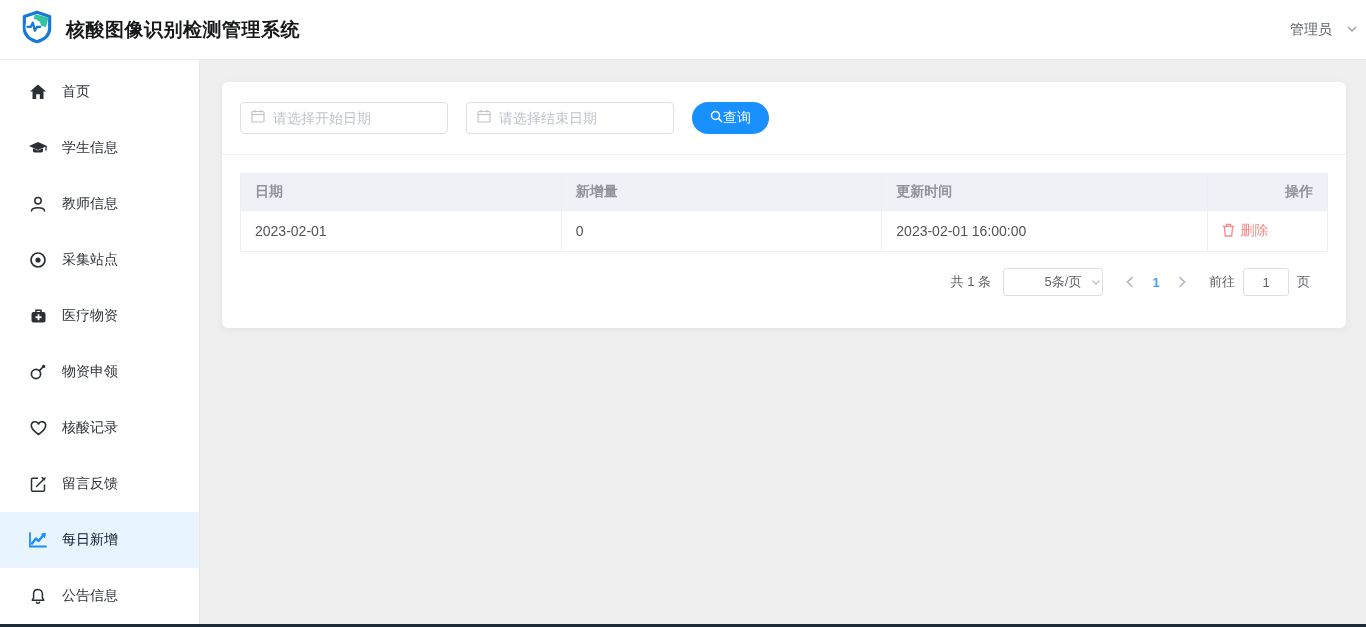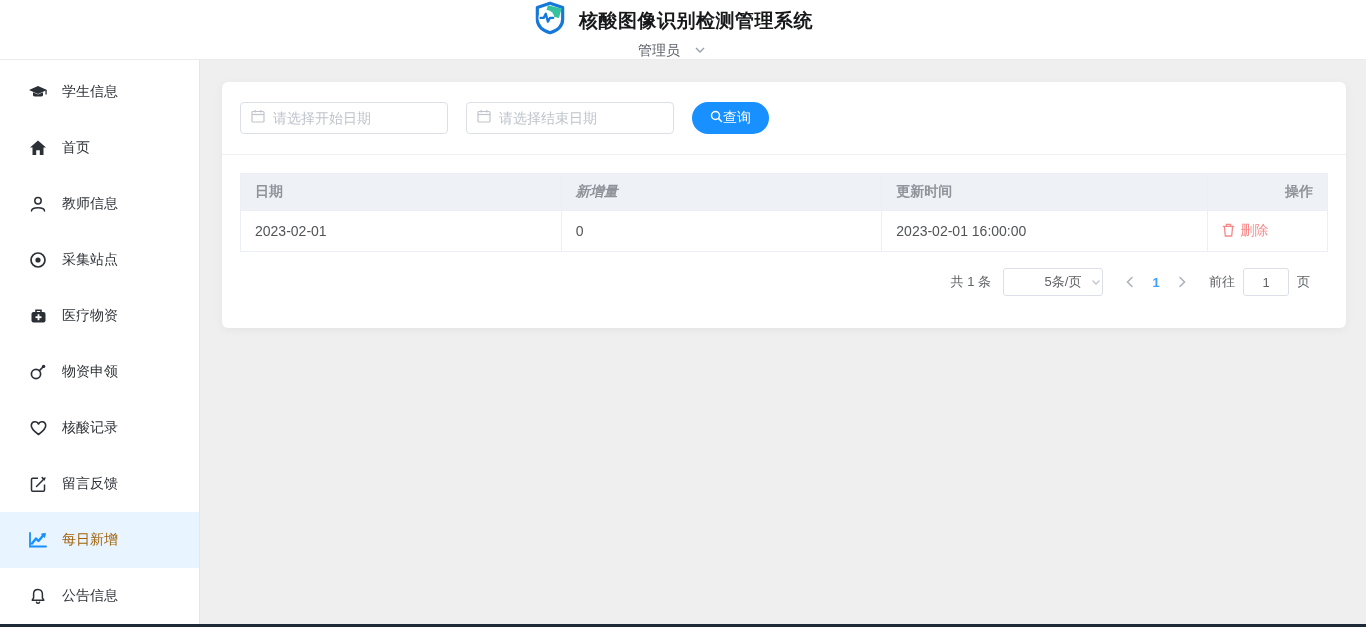--- a/index.html
+++ b/index.html
@@ -5,40 +5,40 @@
   * { margin:0; padding:0; box-sizing:border-box; }
   html,body { width:1366px; height:627px; overflow:hidden; }
   body {
     font-family:"Liberation Sans","DejaVu Sans",sans-serif;
     background:#efefef; position:relative; color:#303133;
   }
 
   
   .app-header {
     height:60px; background:#ffffff; border-bottom:1px solid #ebebeb;
-    display:flex; align-items:center; padding:0 40px 0 18px;flex-direction:column;
+    display:flex; align-items:center; padding:0 8px 0 18px;
   }
   .logo-wrap { display:flex; align-items:center; }
   .app-title { font-size:19px; font-weight:700; color:#17181a; margin-left:10px; letter-spacing:.5px; }
   .header-spacer { flex:1; }
   .user-menu { display:flex; align-items:center; gap:14px; cursor:pointer; }
   .user-name { font-size:14px; color:#5a5e66; }
 
   
   .layout { display:flex; height:564px; }
   .sidebar {
     width:200px; background:#ffffff; border-right:1px solid #e6e6e6; flex:none;
     padding-top:4px;
   }
   .side-item {
     height:56px; display:flex; align-items:center; padding-left:28px;
     font-size:14px; color:#2f3338; cursor:pointer;
   }
   .side-item .s-icon { width:20px; height:20px; margin-right:14px; display:flex; align-items:center; justify-content:center; }
-  .side-item.active { background:#e8f4ff; color:#a16207; }
+  .side-item.active { background:#e8f4ff; color:#0f172a; }
   .side-item.active .s-icon svg * { stroke:#1890ff; }
 
   .main { flex:1; padding:22px 20px 0 22px; }
 
   
   .card {
     background:#ffffff; border-radius:6px; height:246px;
     box-shadow:0 2px 10px rgba(0,0,0,.05);
   }
   .search-row {
@@ -59,21 +59,21 @@
     background:#1890ff; color:#fff; font-size:14px; cursor:pointer;
     display:flex; align-items:center; font-family:inherit;text-align:center;
   }
 
   
   .table-wrap { padding:18px 18px 0 18px; }
   table { width:100%; border-collapse:collapse; font-size:14px; table-layout:fixed; }
   th, td { border:1px solid #ebeef5; text-align:left; padding:0 14px; }
   th { background:#eef1f6; color:#909399; font-weight:700; height:37px; }
   td { height:41px; color:#515357; }
-  .col-date { width:29.5%; } .col-count { width:29.5%;font-style:italic; }
+  .col-date { width:29.5%; } .col-count { width:29.5%; }
   .col-updated { width:30%; } .col-action { width:11%;text-align:right; }
   .delete-btn {
     border:none; background:none; color:#f78989; font-size:14px; cursor:pointer;
     display:inline-flex; align-items:center; gap:5px; font-family:inherit; padding:0;
   }
 
   
   .pagination {
     display:flex; align-items:center; justify-content:flex-end;
     padding:16px 18px 0 0; font-size:13px; color:#606266;
@@ -120,36 +120,36 @@
     </span>
   </div>
 </header>
 
 <div class="layout">
 
   <nav class="sidebar">
 
     <div class="side-item">
       <span class="s-icon">
+        <svg width="18" height="18" viewBox="0 0 18 18">
+            <path d="M9 1.5 L17 8.5 H14.5 V16 H10.8 V11.2 H7.2 V16 H3.5 V8.5 H1 Z" fill="#2b2f36"></path>
+          </svg>
+      </span>
+      <span>首页</span>
+    </div>
+
+    <div class="side-item">
+      <span class="s-icon">
         <svg width="20" height="18" viewBox="0 0 20 18">
             <polygon points="10,3 19,7 10,11 1,7" fill="#2b2f36"></polygon>
             <path d="M5 9.2 V12.4 C5 14 15 14 15 12.4 V9.2 L10 11.4 Z" fill="#2b2f36"></path>
             <rect x="17.4" y="7" width="1.3" height="4.5" fill="#2b2f36"></rect>
           </svg>
       </span>
       <span>学生信息</span>
-    </div>
-
-    <div class="side-item">
-      <span class="s-icon">
-        <svg width="18" height="18" viewBox="0 0 18 18">
-            <path d="M9 1.5 L17 8.5 H14.5 V16 H10.8 V11.2 H7.2 V16 H3.5 V8.5 H1 Z" fill="#2b2f36"></path>
-          </svg>
-      </span>
-      <span>首页</span>
     </div>
 
     <div class="side-item">
       <span class="s-icon">
         <svg width="18" height="18" viewBox="0 0 18 18" fill="none" stroke="#2b2f36" stroke-width="1.5">
             <circle cx="9" cy="5.8" r="3.2"></circle>
             <path d="M2.5 16 c0 -4.5 13 -4.5 13 0" stroke-linecap="round"></path>
           </svg>
       </span>
       <span>教师信息</span>

